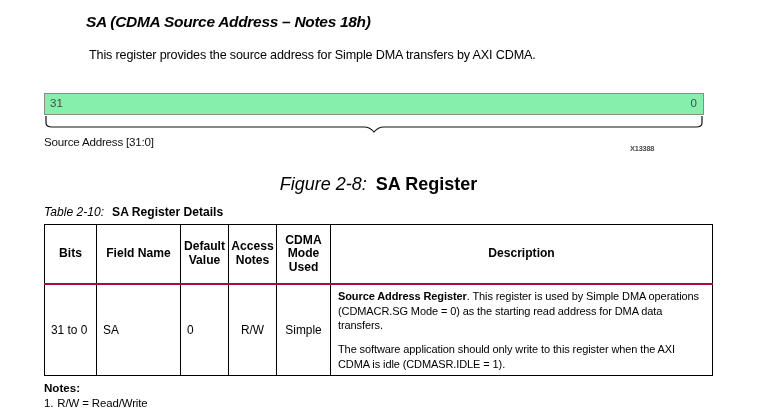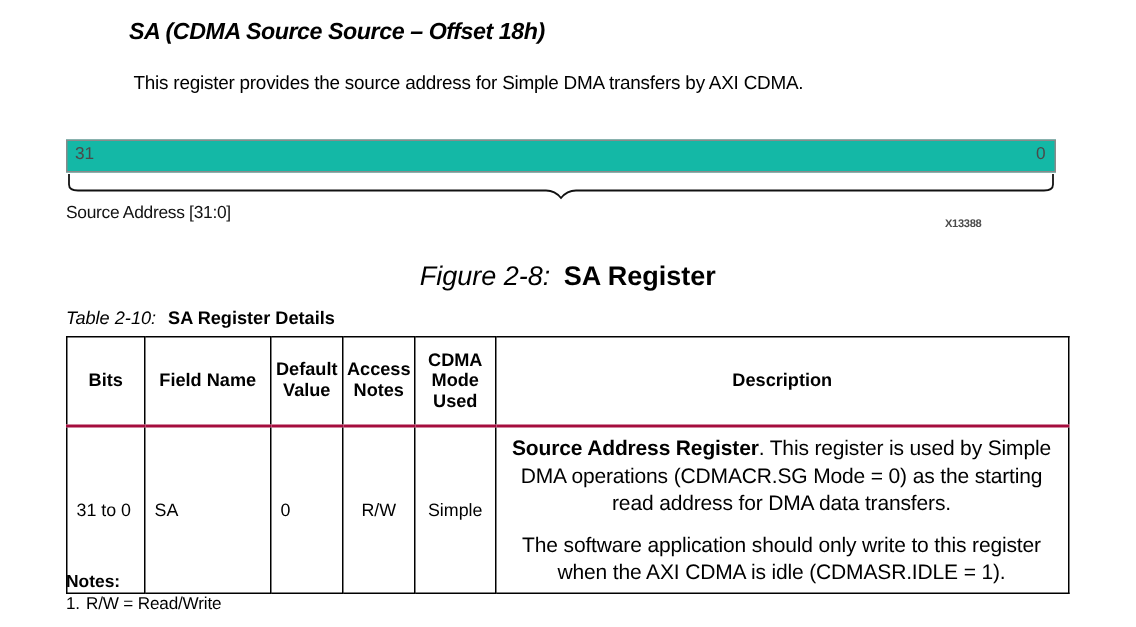--- a/index.html
+++ b/index.html
@@ -43,21 +43,21 @@
     position: absolute;
     left: 44px;
     top: 93px;
     width: 660px;
   }
   .register-box {
     position: relative;
     height: 22px;
     border: 1px solid #8a8a8a;
     box-sizing: border-box;
-    background: #14b8a6;
+    background: #86efac;
   }
   .bit-label {
     position: absolute;
     top: 3px;
     font-size: 11.5px;
     color: #4a4a4a;
   }
   .bit-label.left  { left: 5px; }
   .bit-label.right { right: 6px; }
 
@@ -159,24 +159,23 @@
   .reg-table tbody td.cell-center {
     text-align: center;
   }
   .reg-table tbody td.cell-desc {
     text-align: left;
     padding: 4px 8px 4px 7px;
     vertical-align: top;
   }
   .desc-p {
     margin: 0;
-    font-size: 14px;
+    font-size: 11px;
     line-height: 1.33;
     letter-spacing: -0.1px;
-    text-align: center;
   }
   .desc-p + .desc-p {
     margin-top: 9px;
   }
   .desc-p b {
     font-weight: bold;
   }
 
   
   col.c-bits   { width: 52px; }
@@ -201,21 +200,21 @@
     margin-top: 3px;
     letter-spacing: -0.1px;
   }
   .note-item .note-num {
     margin-right: 4px;
   }
 </style>
 </head>
 <body>
 
-<div class="section-heading">SA (CDMA Source Source – Offset 18h)</div>
+<div class="section-heading">SA (CDMA Source Address – Notes 18h)</div>
 
 <div class="intro-paragraph">This register provides the source address for Simple DMA transfers by AXI CDMA.</div>
 
 <div class="register-figure">
   <div class="register-box">
     <span class="bit-label left">31</span>
     <span class="bit-label right">0</span>
   </div>
   <div class="brace-wrap">
     <svg viewBox="0 0 660 18" preserveAspectRatio="none" aria-hidden="true">

